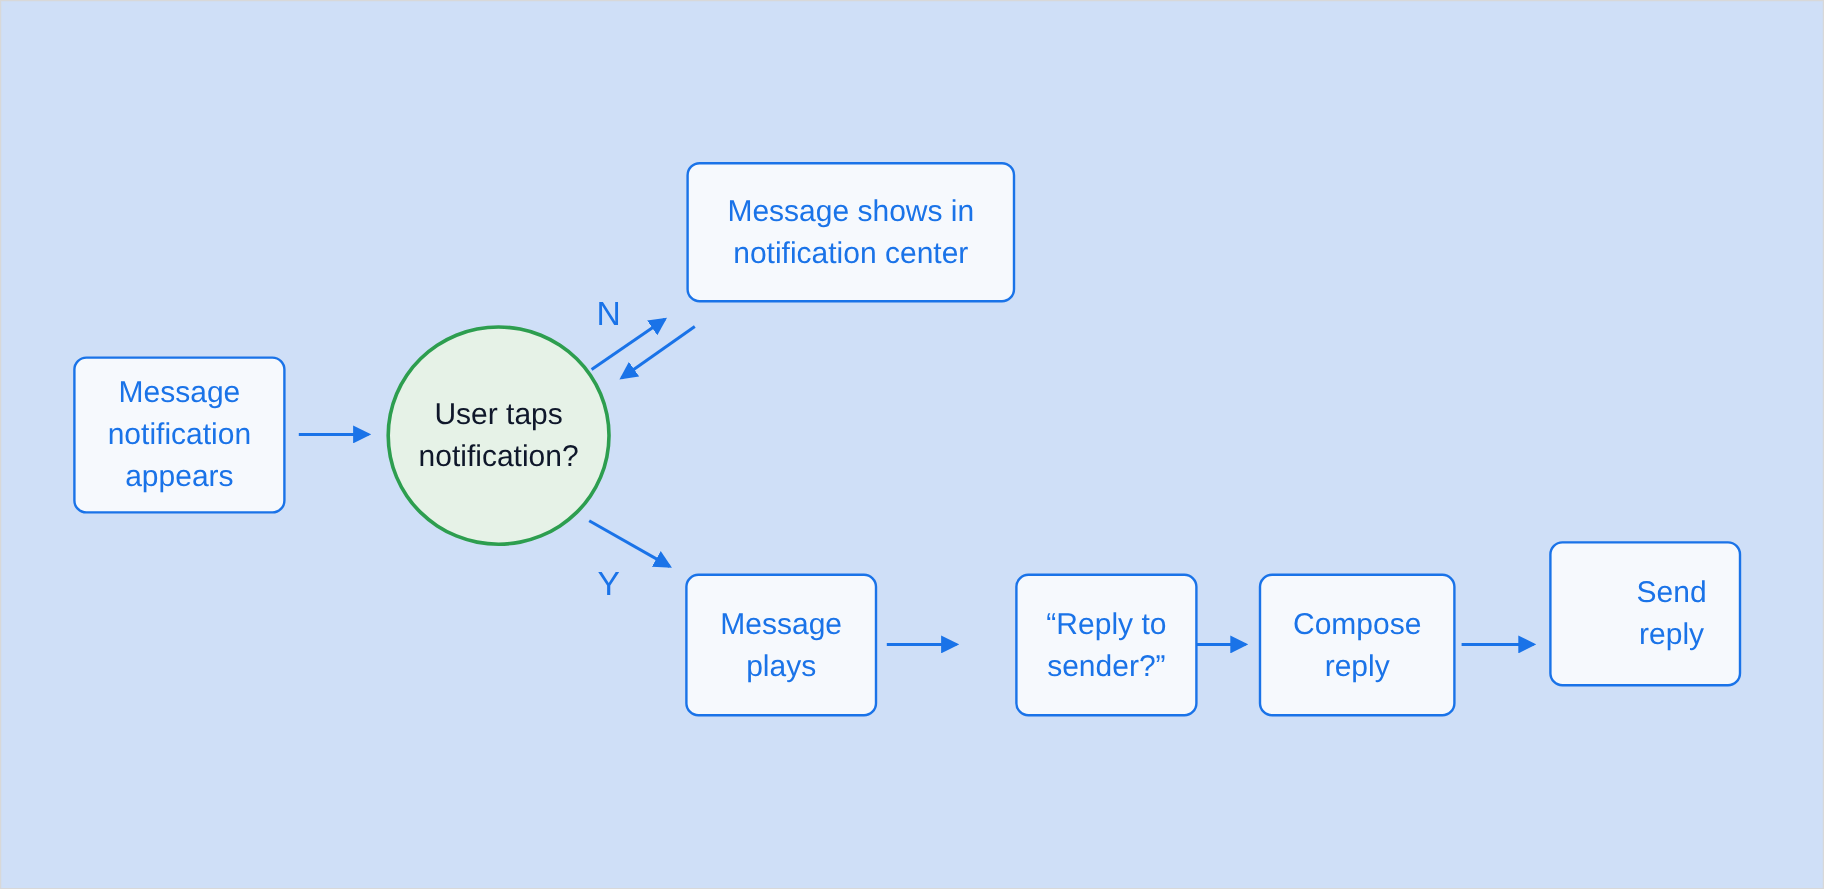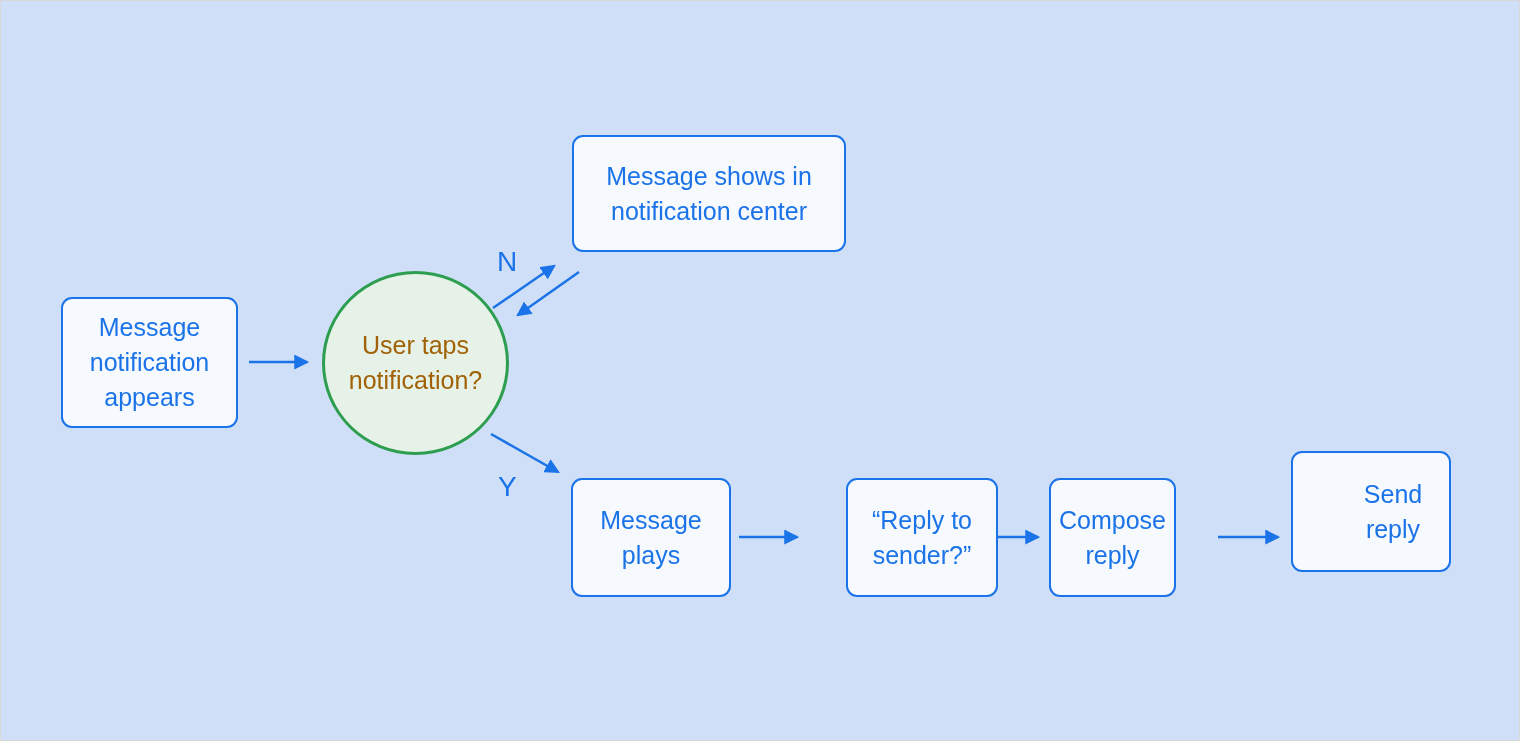--- a/index.html
+++ b/index.html
@@ -32,28 +32,28 @@
     border-radius: 11px;
     color: #1a73e8;
     font-size: 25px;
     line-height: 35px;
     font-weight: 400;
   }
   .node.decision {
     border: 3px solid #2d9e4f;
     border-radius: 50%;
     background: #e6f2e7;
-    color: #a16207;
+    color: #0f172a;
   }
   .node-start   { left: 60px;  top: 296px; width: 177px; height: 131px; }
   .node-center  { left: 571px; top: 134px; width: 274px; height: 117px; }
   .node-decide  { left: 321px; top: 270px; width: 187px; height: 184px; }
   .node-plays   { left: 570px; top: 477px; width: 160px; height: 119px; }
   .node-reply   { left: 845px; top: 477px; width: 152px; height: 119px; }
-  .node-compose { left: 1048px;top: 477px; width: 127px; height: 119px; }
+  .node-compose { left: 1048px;top: 477px; width: 164px; height: 119px; }
   .node-send    { left: 1290px;top: 450px; width: 160px; height: 121px; padding-left: 44px; }
   .edge-label {
     position: absolute;
     color: #1a73e8;
     font-size: 28px;
     font-weight: 500;
   }
   .label-n { left: 496px; top: 245px; }
   .label-y { left: 497px; top: 470px; }
 </style>

